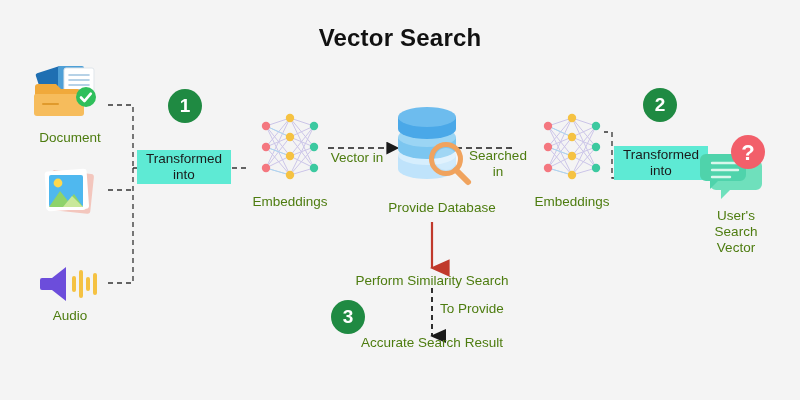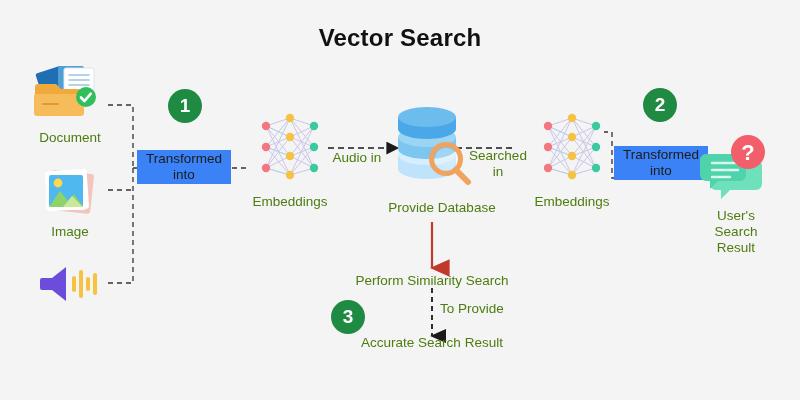--- a/index.html
+++ b/index.html
@@ -26,21 +26,21 @@
     letter-spacing:.2px;color:#111;
   }
   .badge{
     position:absolute;width:34px;height:34px;border-radius:50%;
     background:#1f8a42;color:#fff;font-size:19px;font-weight:bold;
     display:flex;align-items:center;justify-content:center;
     box-shadow:0 0 0 0 rgba(0,0,0,0);
   }
   .conn{position:absolute;pointer-events:none;}
   .boxtext{
-    position:absolute;background:#3b82f6;padding:1px 3px;
+    position:absolute;background:#5eead4;padding:1px 3px;
     text-align:center;font-size:13.5px;line-height:1.18;
     white-space:pre-line;color:#1b1b1b;
   }
   svg{display:block;overflow:visible;}
 </style>
 </head>
 <body>
 
 <div id="stage">
 
@@ -94,33 +94,33 @@
       <g transform="rotate(-4 30 26)">
           <rect x="8" y="4" width="42" height="40" rx="3" fill="#ffffff"></rect>
         </g>
       <rect x="8" y="6" width="40" height="38" rx="3" fill="#ffffff"></rect>
       <rect x="11" y="9" width="34" height="32" rx="2" fill="#4fb8ef"></rect>
       <circle cx="20" cy="17" r="4.4" fill="#ffd84d"></circle>
       <path d="M11,41 L22,25 L30,35 L36,28 L45,41 Z" fill="#8ed36a"></path>
       <path d="M25,41 L34,30 L45,41 Z" fill="#c9e89a"></path>
     </svg>
   </div>
-  <div class="lbl" style="left:18px;top:224px;width:104px;">Image</div>
 
   <div class="abs" style="left:36px;top:262px;">
     <svg width="72" height="44" viewBox="0 0 72 44">
       <path d="M6,16 h10 L30,5 v34 L16,28 H6 a2,2 0 0 1 -2,-2 v-8 a2,2 0 0 1 2,-2 z" fill="#6c4ddb"></path>
       <g fill="#f5c242">
         <rect x="36" y="14" width="4" height="16" rx="2"></rect>
         <rect x="43" y="8" width="4" height="28" rx="2"></rect>
         <rect x="50" y="15" width="4" height="14" rx="2"></rect>
         <rect x="57" y="11" width="4" height="22" rx="2"></rect>
       </g>
     </svg>
   </div>
+  <div class="lbl" style="left:18px;top:308px;width:104px;">Audio</div>
 
   <div class="badge" style="left:168px;top:89px;">1</div>
 
   <div class="boxtext" style="left:137px;top:150px;width:88px;">Transformed
 into</div>
 
   <div class="abs" style="left:252px;top:108px;">
     <svg width="76" height="78" viewBox="0 0 76 78">
       <g stroke="#c9c2e8" stroke-width="1" opacity="0.95">
         <line x1="14" y1="18" x2="38" y2="10"></line>
@@ -188,21 +188,21 @@
         <marker id="arrowDownDark" markerWidth="9" markerHeight="9" refX="4" refY="8" orient="auto">
           <path d="M0,0 L8,0 L4,9 Z" fill="#1a1a1a"></path>
         </marker>
       </defs>
       <line x1="328" y1="148" x2="388" y2="148" stroke="#1a1a1a" stroke-width="1.6" stroke-dasharray="6,4" marker-end="url(#arrowRight)"></line>
       <line x1="512" y1="148" x2="452" y2="148" stroke="#1a1a1a" stroke-width="1.6" stroke-dasharray="6,4" marker-end="url(#arrowLeft)"></line>
       <line x1="432" y1="222" x2="432" y2="268" stroke="#c0392b" stroke-width="2.2" marker-end="url(#arrowDownRed)"></line>
       <line x1="432" y1="288" x2="432" y2="336" stroke="#1a1a1a" stroke-width="1.8" stroke-dasharray="5,4" marker-end="url(#arrowDownDark)"></line>
     </svg>
   </div>
-  <div class="lbl" style="left:322px;top:150px;width:70px;text-align:center;">Audio in</div>
+  <div class="lbl" style="left:322px;top:150px;width:70px;text-align:center;">Vector in</div>
   <div class="lbl" style="left:466px;top:148px;width:64px;">Searched
 in</div>
 
   <div class="abs" style="left:390px;top:103px;">
     <svg width="90" height="92" viewBox="0 0 90 92">
 
       <path d="M8,52 v14 a29,10 0 0 0 58,0 v-14 z" fill="#bfe3fb"></path>
       <ellipse cx="37" cy="52" rx="29" ry="10" fill="#d6eefd"></ellipse>
 
       <path d="M8,34 v12 a29,10 0 0 0 58,0 v-12 z" fill="#7cc6f0"></path>
@@ -292,21 +292,21 @@
         <line x1="12" y1="36" x2="38" y2="36"></line>
         <line x1="12" y1="43" x2="30" y2="43"></line>
       </g>
 
       <circle cx="48" cy="18" r="17" fill="#f25f6a"></circle>
       <text x="48" y="26" font-family="Liberation Sans, sans-serif" font-size="22" font-weight="bold" fill="#ffffff" text-anchor="middle">?</text>
     </svg>
   </div>
   <div class="lbl" style="left:686px;top:208px;width:100px;">User's
 Search
-Result</div>
+Vector</div>
 
   <div class="badge" style="left:331px;top:300px;">3</div>
 
   <div class="lbl" style="left:440px;top:301px;width:90px;text-align:left;">To Provide</div>
 
   <div class="lbl" style="left:332px;top:273px;width:200px;">Perform Similarity Search</div>
 
   <div class="lbl" style="left:332px;top:335px;width:200px;">Accurate Search Result</div>
 
 </div>

